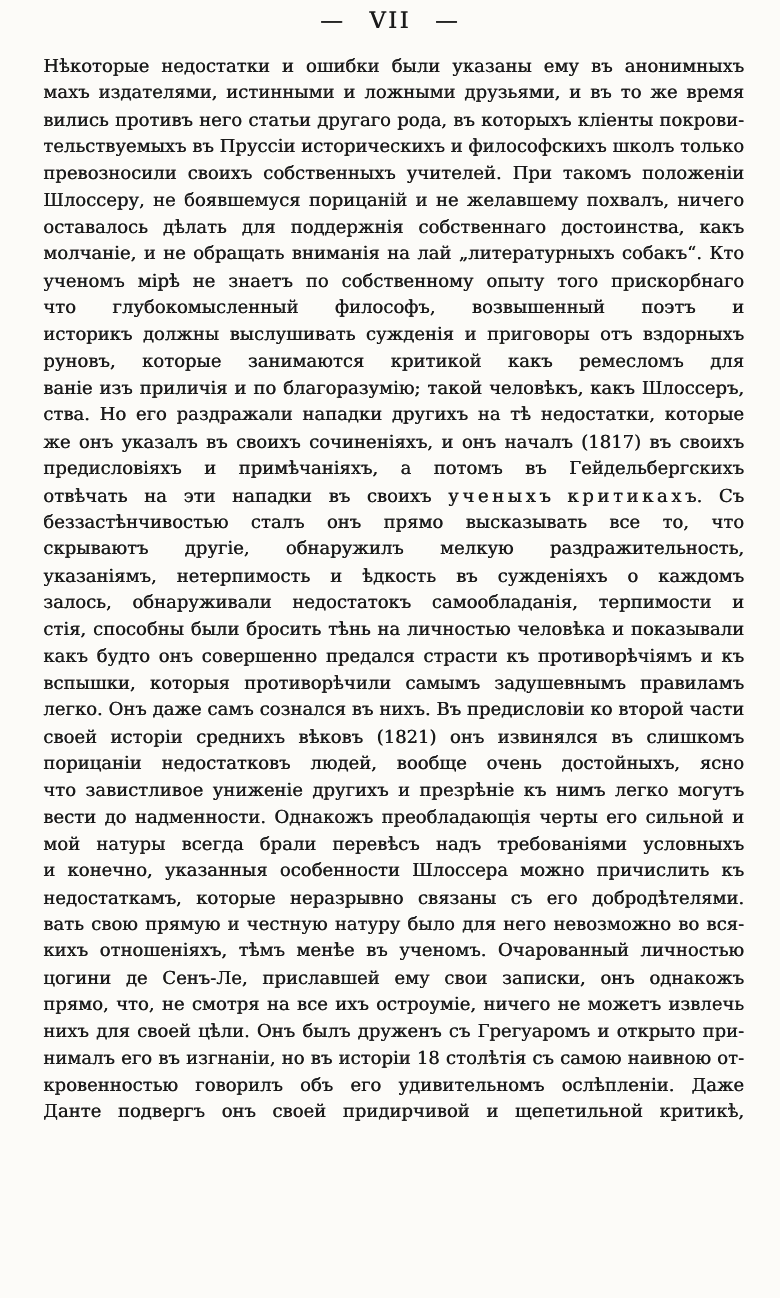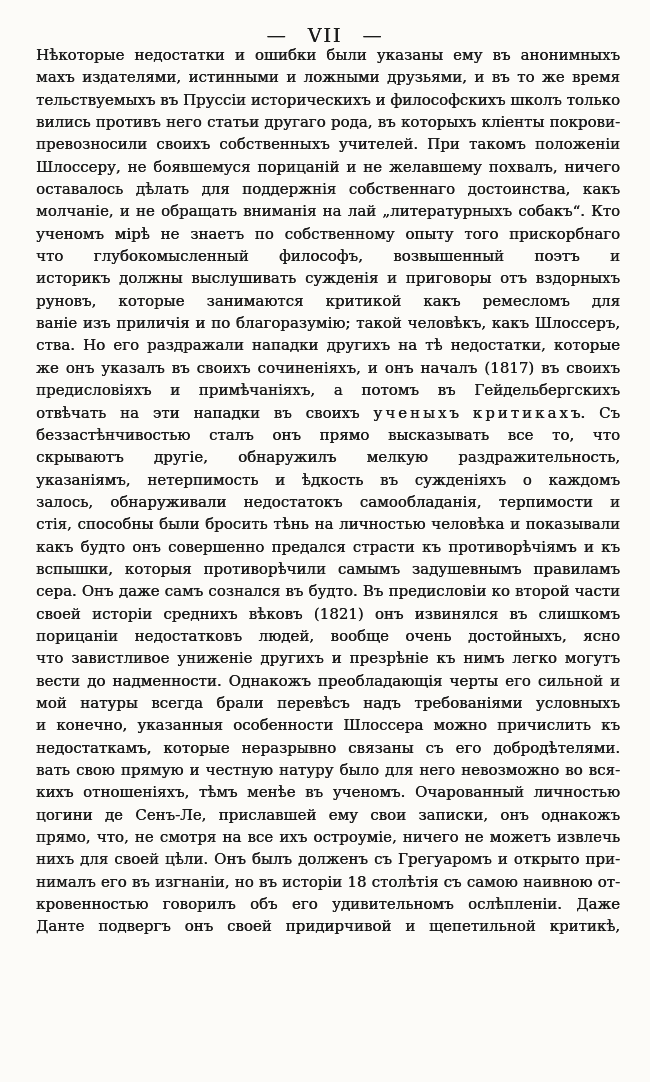--- a/index.html
+++ b/index.html
@@ -7,21 +7,21 @@
     position: relative;
     width: 650px;
     height: 1082px;
     background: #fcfbf8;
     color: #1b1b1b;
     font-family: "DejaVu Serif", serif;
     overflow: hidden;
   }
   .page-header {
     position: absolute;
-    top: 24px;
+    top: 6px;
     left: 0;
     right: 0;
     text-align: center;
     font-size: 19px;
     letter-spacing: 2px;
     word-spacing: 12px;
     text-shadow: 0.4px 0 0 currentColor;
   }
   .body-text {
     position: absolute;
@@ -41,52 +41,52 @@
   .line { white-space: normal; overflow: hidden; max-height: 22.35px; }
 </style>
 </head>
 <body>
 
 <div class="page">
   <div class="page-header">— VII —</div>
   <div class="body-text" id="body-text">
       <div class="line">Нѣкоторые недостатки и ошибки были указаны ему въ анонимныхъ пись-</div>
       <div class="line">махъ издателями, истинными и ложными друзьями, и въ то же время поя-</div>
+      <div class="line">вились противъ него статьи другаго рода, въ которыхъ кліенты покрови-</div>
       <div class="line">тельствуемыхъ въ Пруссіи историческихъ и философскихъ школъ только</div>
-      <div class="line">вились противъ него статьи другаго рода, въ которыхъ кліенты покрови-</div>
       <div class="line">превозносили своихъ собственныхъ учителей. При такомъ положеніи вещей</div>
       <div class="line">Шлоссеру, не боявшемуся порицаній и не желавшему похвалъ, ничего не</div>
       <div class="line">оставалось дѣлать для поддержнія собственнаго достоинства, какъ хранить</div>
       <div class="line">молчаніе, и не обращать вниманія на лай „литературныхъ собакъ“. Кто въ</div>
       <div class="line">ученомъ мірѣ не знаетъ по собственному опыту того прискорбнаго факта,</div>
       <div class="line">что глубокомысленный философъ, возвышенный поэтъ и проницательный</div>
       <div class="line">историкъ должны выслушивать сужденія и приговоры отъ вздорныхъ гово-</div>
       <div class="line">руновъ, которые занимаются критикой какъ ремесломъ для пріобрѣтенія</div>
       <div class="line">ваніе изъ приличія и по благоразумію; такой человѣкъ, какъ Шлоссеръ, не</div>
       <div class="line">ства. Но его раздражали нападки другихъ на тѣ недостатки, которые самъ</div>
       <div class="line">же онъ указалъ въ своихъ сочиненіяхъ, и онъ началъ (1817) въ своихъ</div>
       <div class="line">предисловіяхъ и примѣчаніяхъ, а потомъ въ Гейдельбергскихъ лѣтописяхъ</div>
       <div class="line">отвѣчать на эти нападки въ своихъ у ч е н ы х ъ к р и т и к а х ъ. Съ совершенною</div>
       <div class="line">беззастѣнчивостью сталъ онъ прямо высказывать все то, что обыкновенно</div>
       <div class="line">скрываютъ другіе, обнаружилъ мелкую раздражительность, обидчивость,</div>
       <div class="line">указаніямъ, нетерпимость и ѣдкость въ сужденіяхъ о каждомъ направленіи,</div>
       <div class="line">залось, обнаруживали недостатокъ самообладанія, терпимости и безпристра-</div>
       <div class="line">стія, способны были бросить тѣнь на личностью человѣка и показывали</div>
       <div class="line">какъ будто онъ совершенно предался страсти къ противорѣчіямъ и къ по-</div>
       <div class="line">вспышки, которыя противорѣчили самымъ задушевнымъ правиламъ Шлос-</div>
-      <div class="line">сера. Онъ даже самъ сознался въ будто. Въ предисловіи ко второй части</div>
+      <div class="line">легко. Онъ даже самъ сознался въ нихъ. Въ предисловіи ко второй части</div>
       <div class="line">своей исторіи среднихъ вѣковъ (1821) онъ извинялся въ слишкомъ рѣзкомъ</div>
       <div class="line">порицаніи недостатковъ людей, вообще очень достойныхъ, ясно сознавая,</div>
       <div class="line">что завистливое униженіе другихъ и презрѣніе къ нимъ легко могутъ до-</div>
       <div class="line">вести до надменности. Однакожъ преобладающія черты его сильной и пря-</div>
       <div class="line">мой натуры всегда брали перевѣсъ надъ требованіями условныхъ приличій,</div>
       <div class="line">и конечно, указанныя особенности Шлоссера можно причислить къ тѣмъ</div>
       <div class="line">недостаткамъ, которые неразрывно связаны съ его добродѣтелями. Насило-</div>
       <div class="line">вать свою прямую и честную натуру было для него невозможно во вся-</div>
       <div class="line">кихъ отношеніяхъ, тѣмъ менѣе въ ученомъ. Очарованный личностью гер-</div>
       <div class="line">цогини де Сенъ-Ле, приславшей ему свои записки, онъ однакожъ сказалъ ей</div>
       <div class="line">прямо, что, не смотря на все ихъ остроуміе, ничего не можетъ извлечь изъ</div>
-      <div class="line">нихъ для своей цѣли. Онъ былъ долженъ съ Грегуаромъ и открыто при-</div>
+      <div class="line">нихъ для своей цѣли. Онъ былъ друженъ съ Грегуаромъ и открыто при-</div>
       <div class="line">нималъ его въ изгнаніи, но въ исторіи 18 столѣтія съ самою наивною от-</div>
       <div class="line">кровенностью говорилъ объ его удивительномъ ослѣпленіи. Даже самого</div>
       <div class="line">Данте подвергъ онъ своей придирчивой и щепетильной критикѣ, обыкно-</div>
     </div>
 </div>
 
 </body></html>

